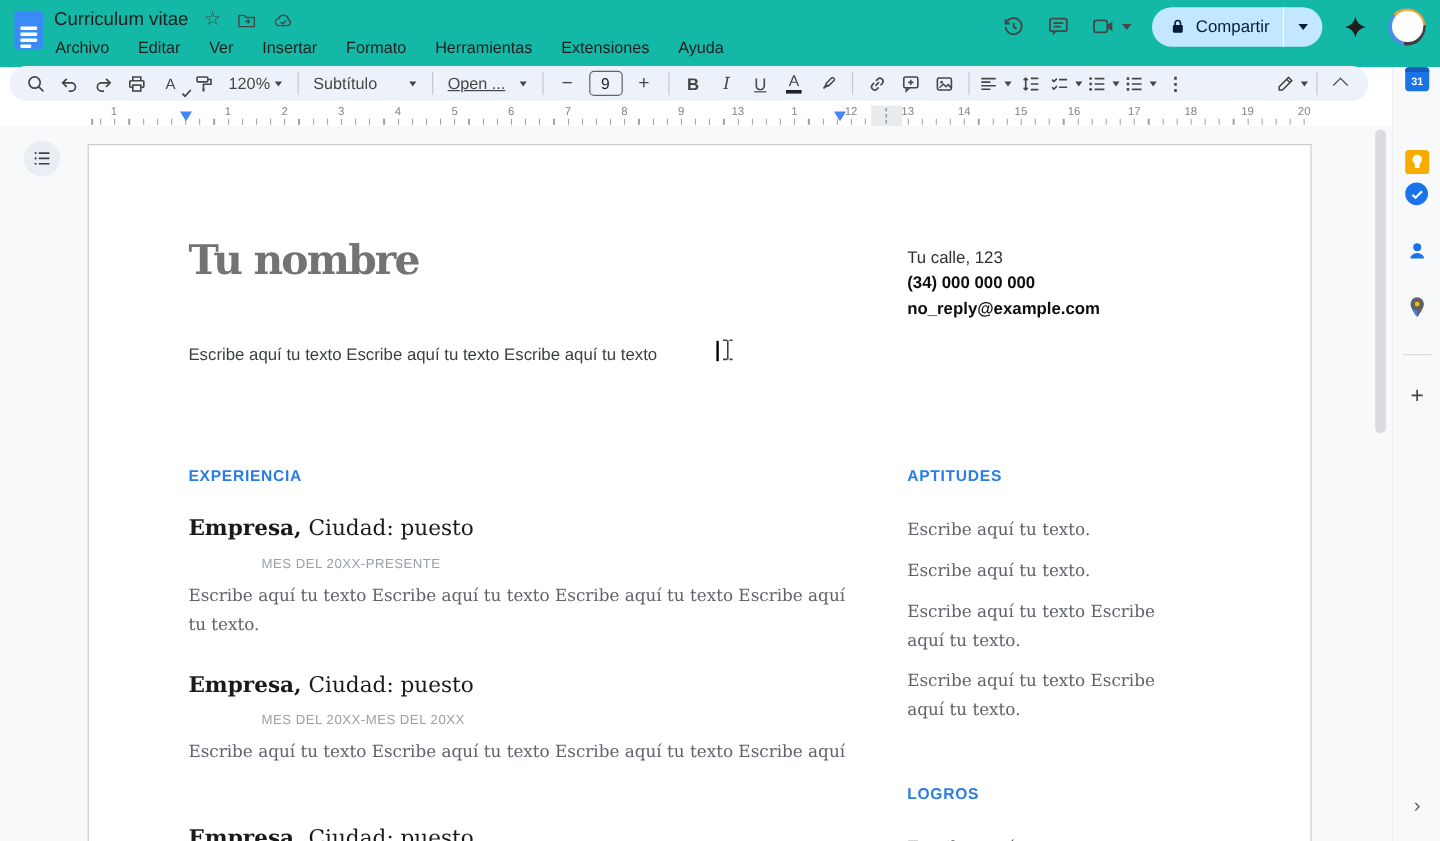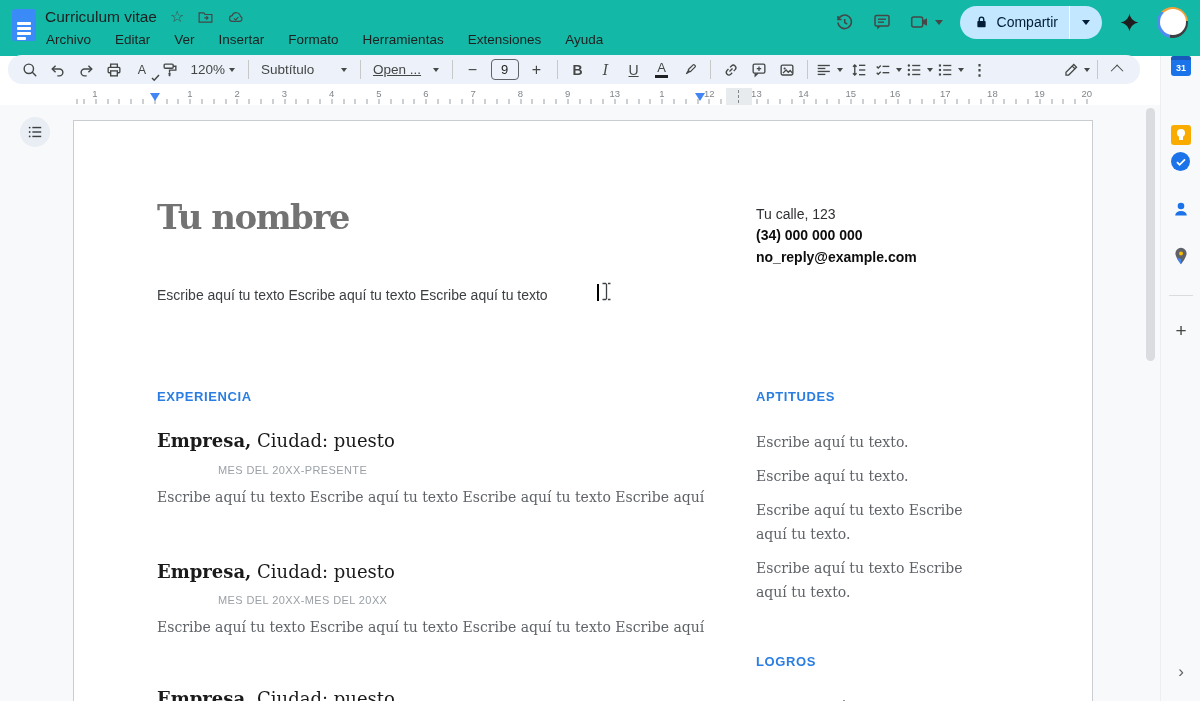--- a/index.html
+++ b/index.html
@@ -430,20 +430,21 @@
       </div>
 
       <div class="sec-head" style="left:83px;top:268px;">EXPERIENCIA</div>
 
       <div class="entry-title" style="top:309px;">
         <span class="co">Empresa,</span><span> Ciudad: </span><span class="ro">puesto</span>
       </div>
       <div class="entry-meta" style="top:343px;">MES DEL 20XX-PRESENTE</div>
       <div class="entry-body" style="top:365px;">
         <div>Escribe aquí tu texto Escribe aquí tu texto Escribe aquí tu texto Escribe aquí</div>
+        <div>tu texto.</div>
       </div>
 
       <div class="entry-title" style="top:440px;">
         <span class="co">Empresa,</span><span> Ciudad: </span><span class="ro">puesto</span>
       </div>
       <div class="entry-meta" style="top:473px;">MES DEL 20XX-MES DEL 20XX</div>
       <div class="entry-body" style="top:495px;">
         <div>Escribe aquí tu texto Escribe aquí tu texto Escribe aquí tu texto Escribe aquí</div>
       </div>
 

